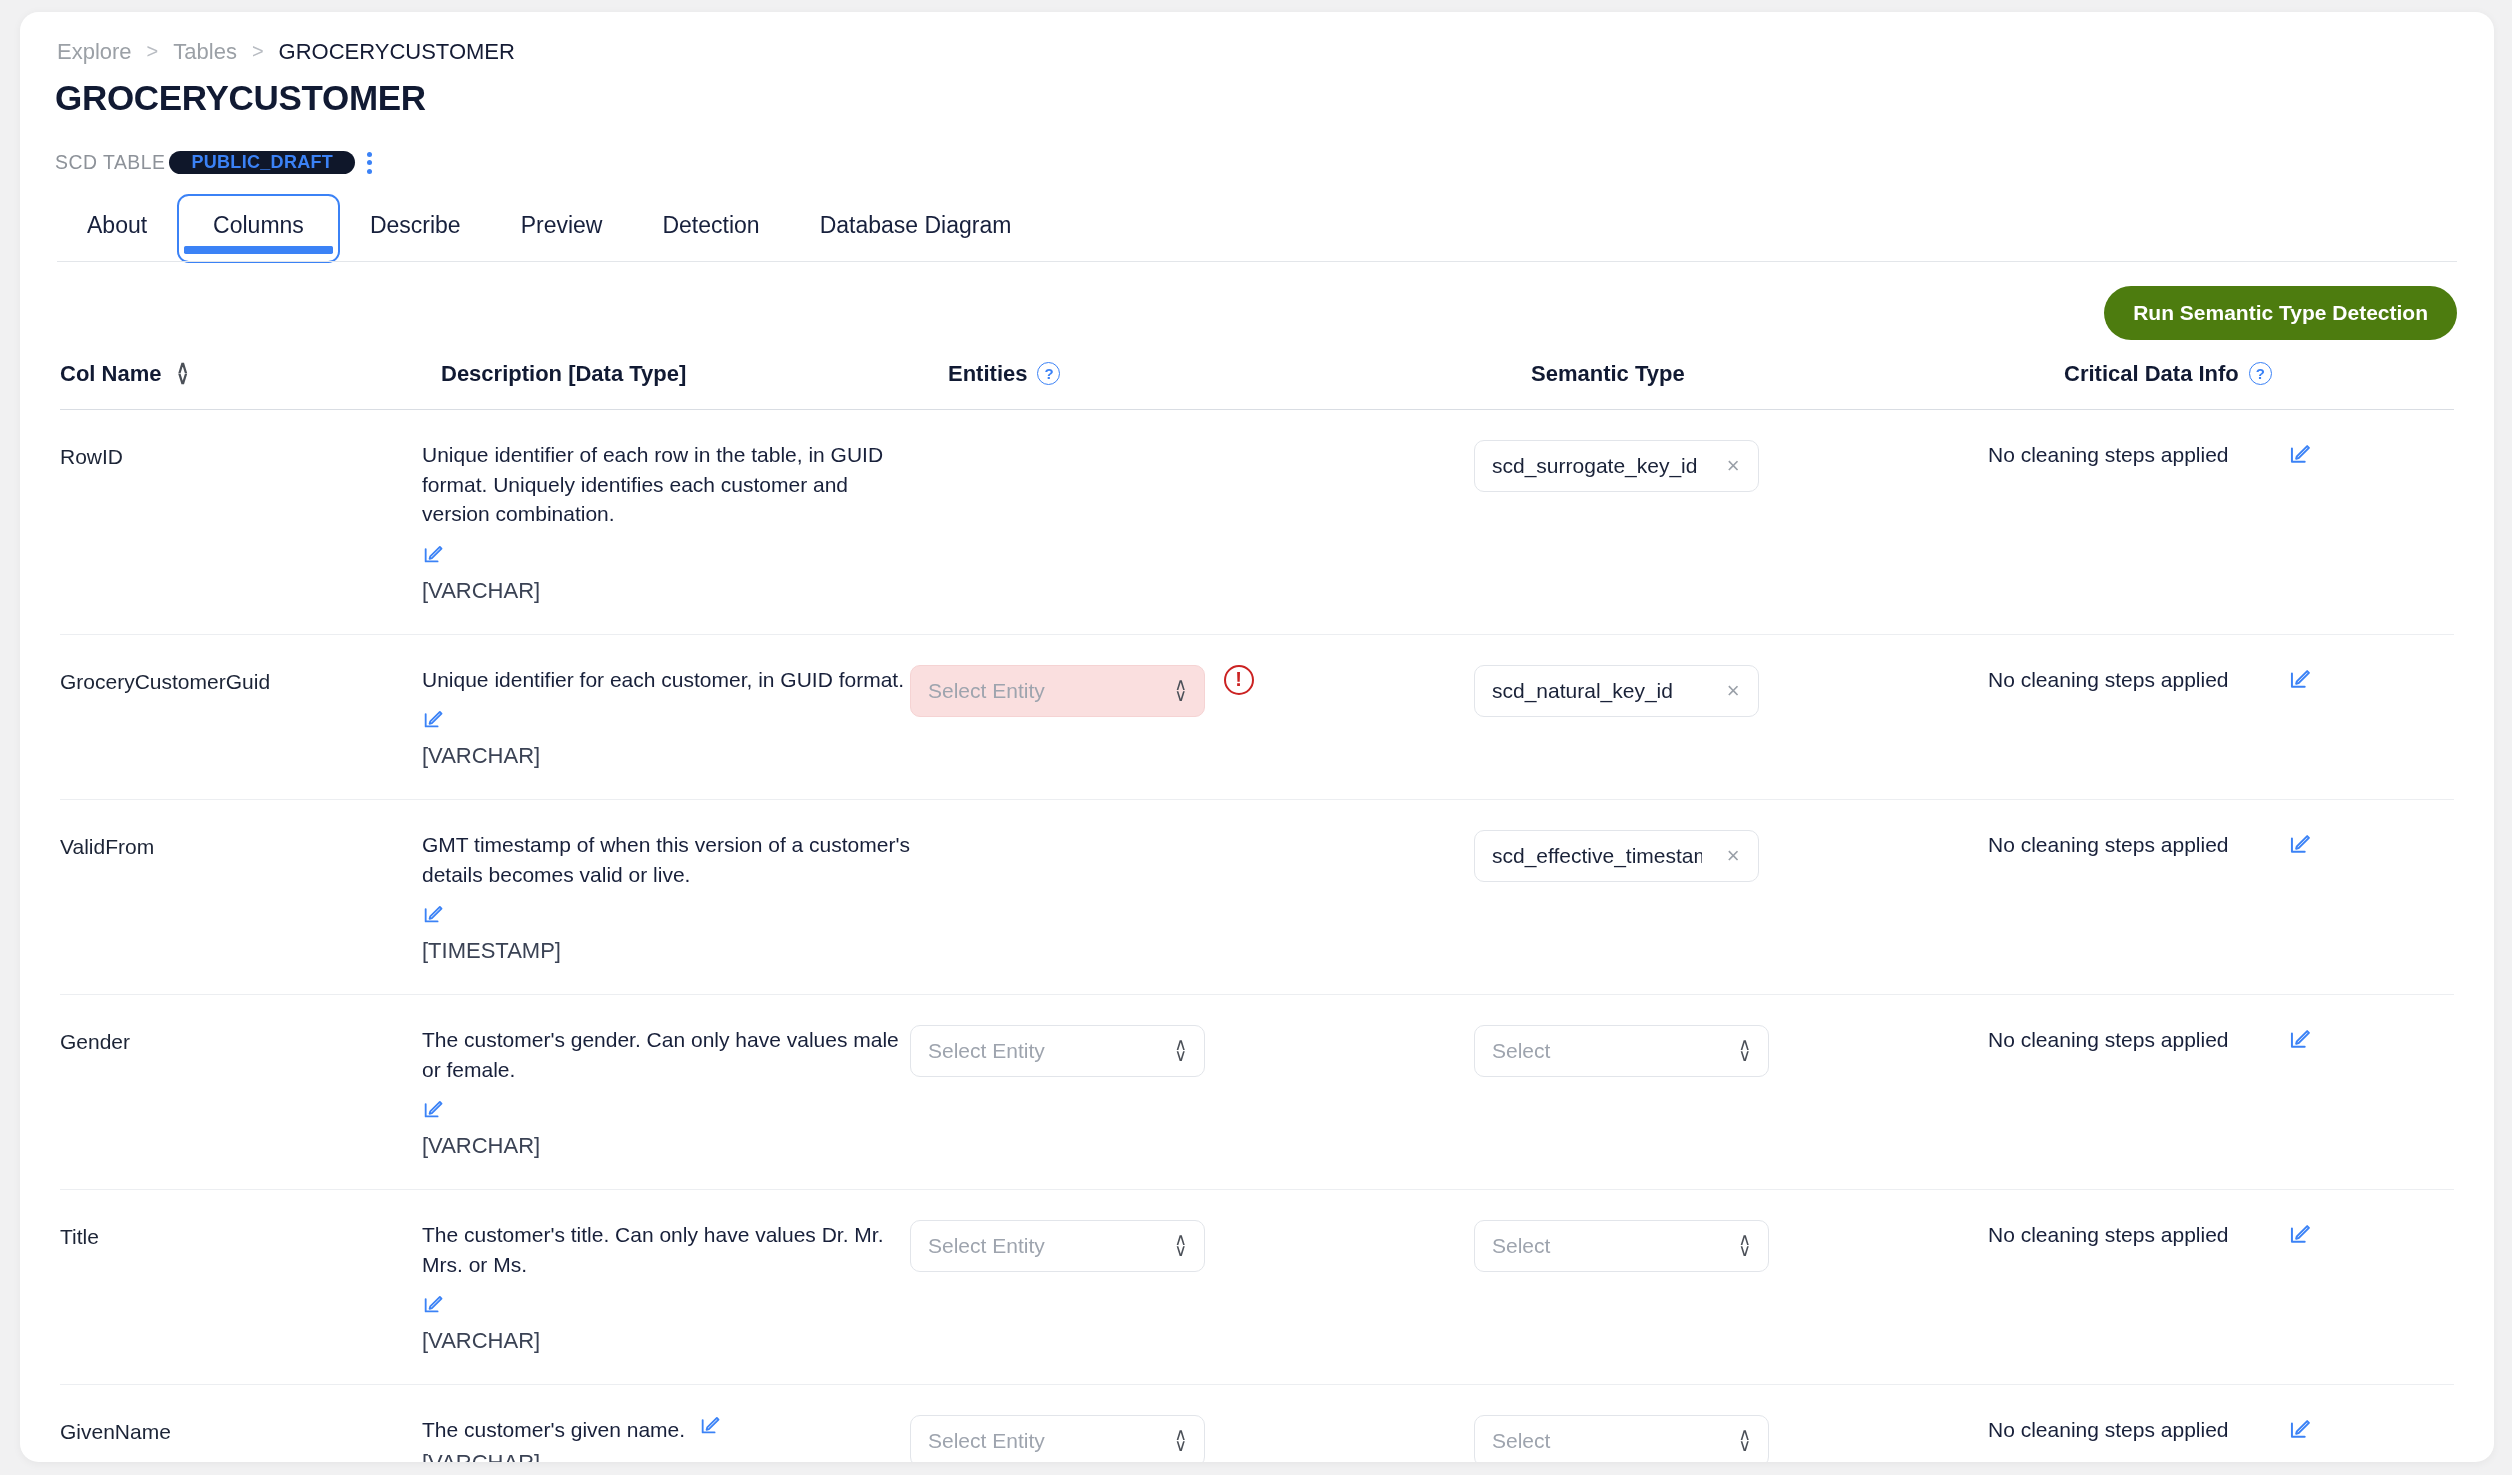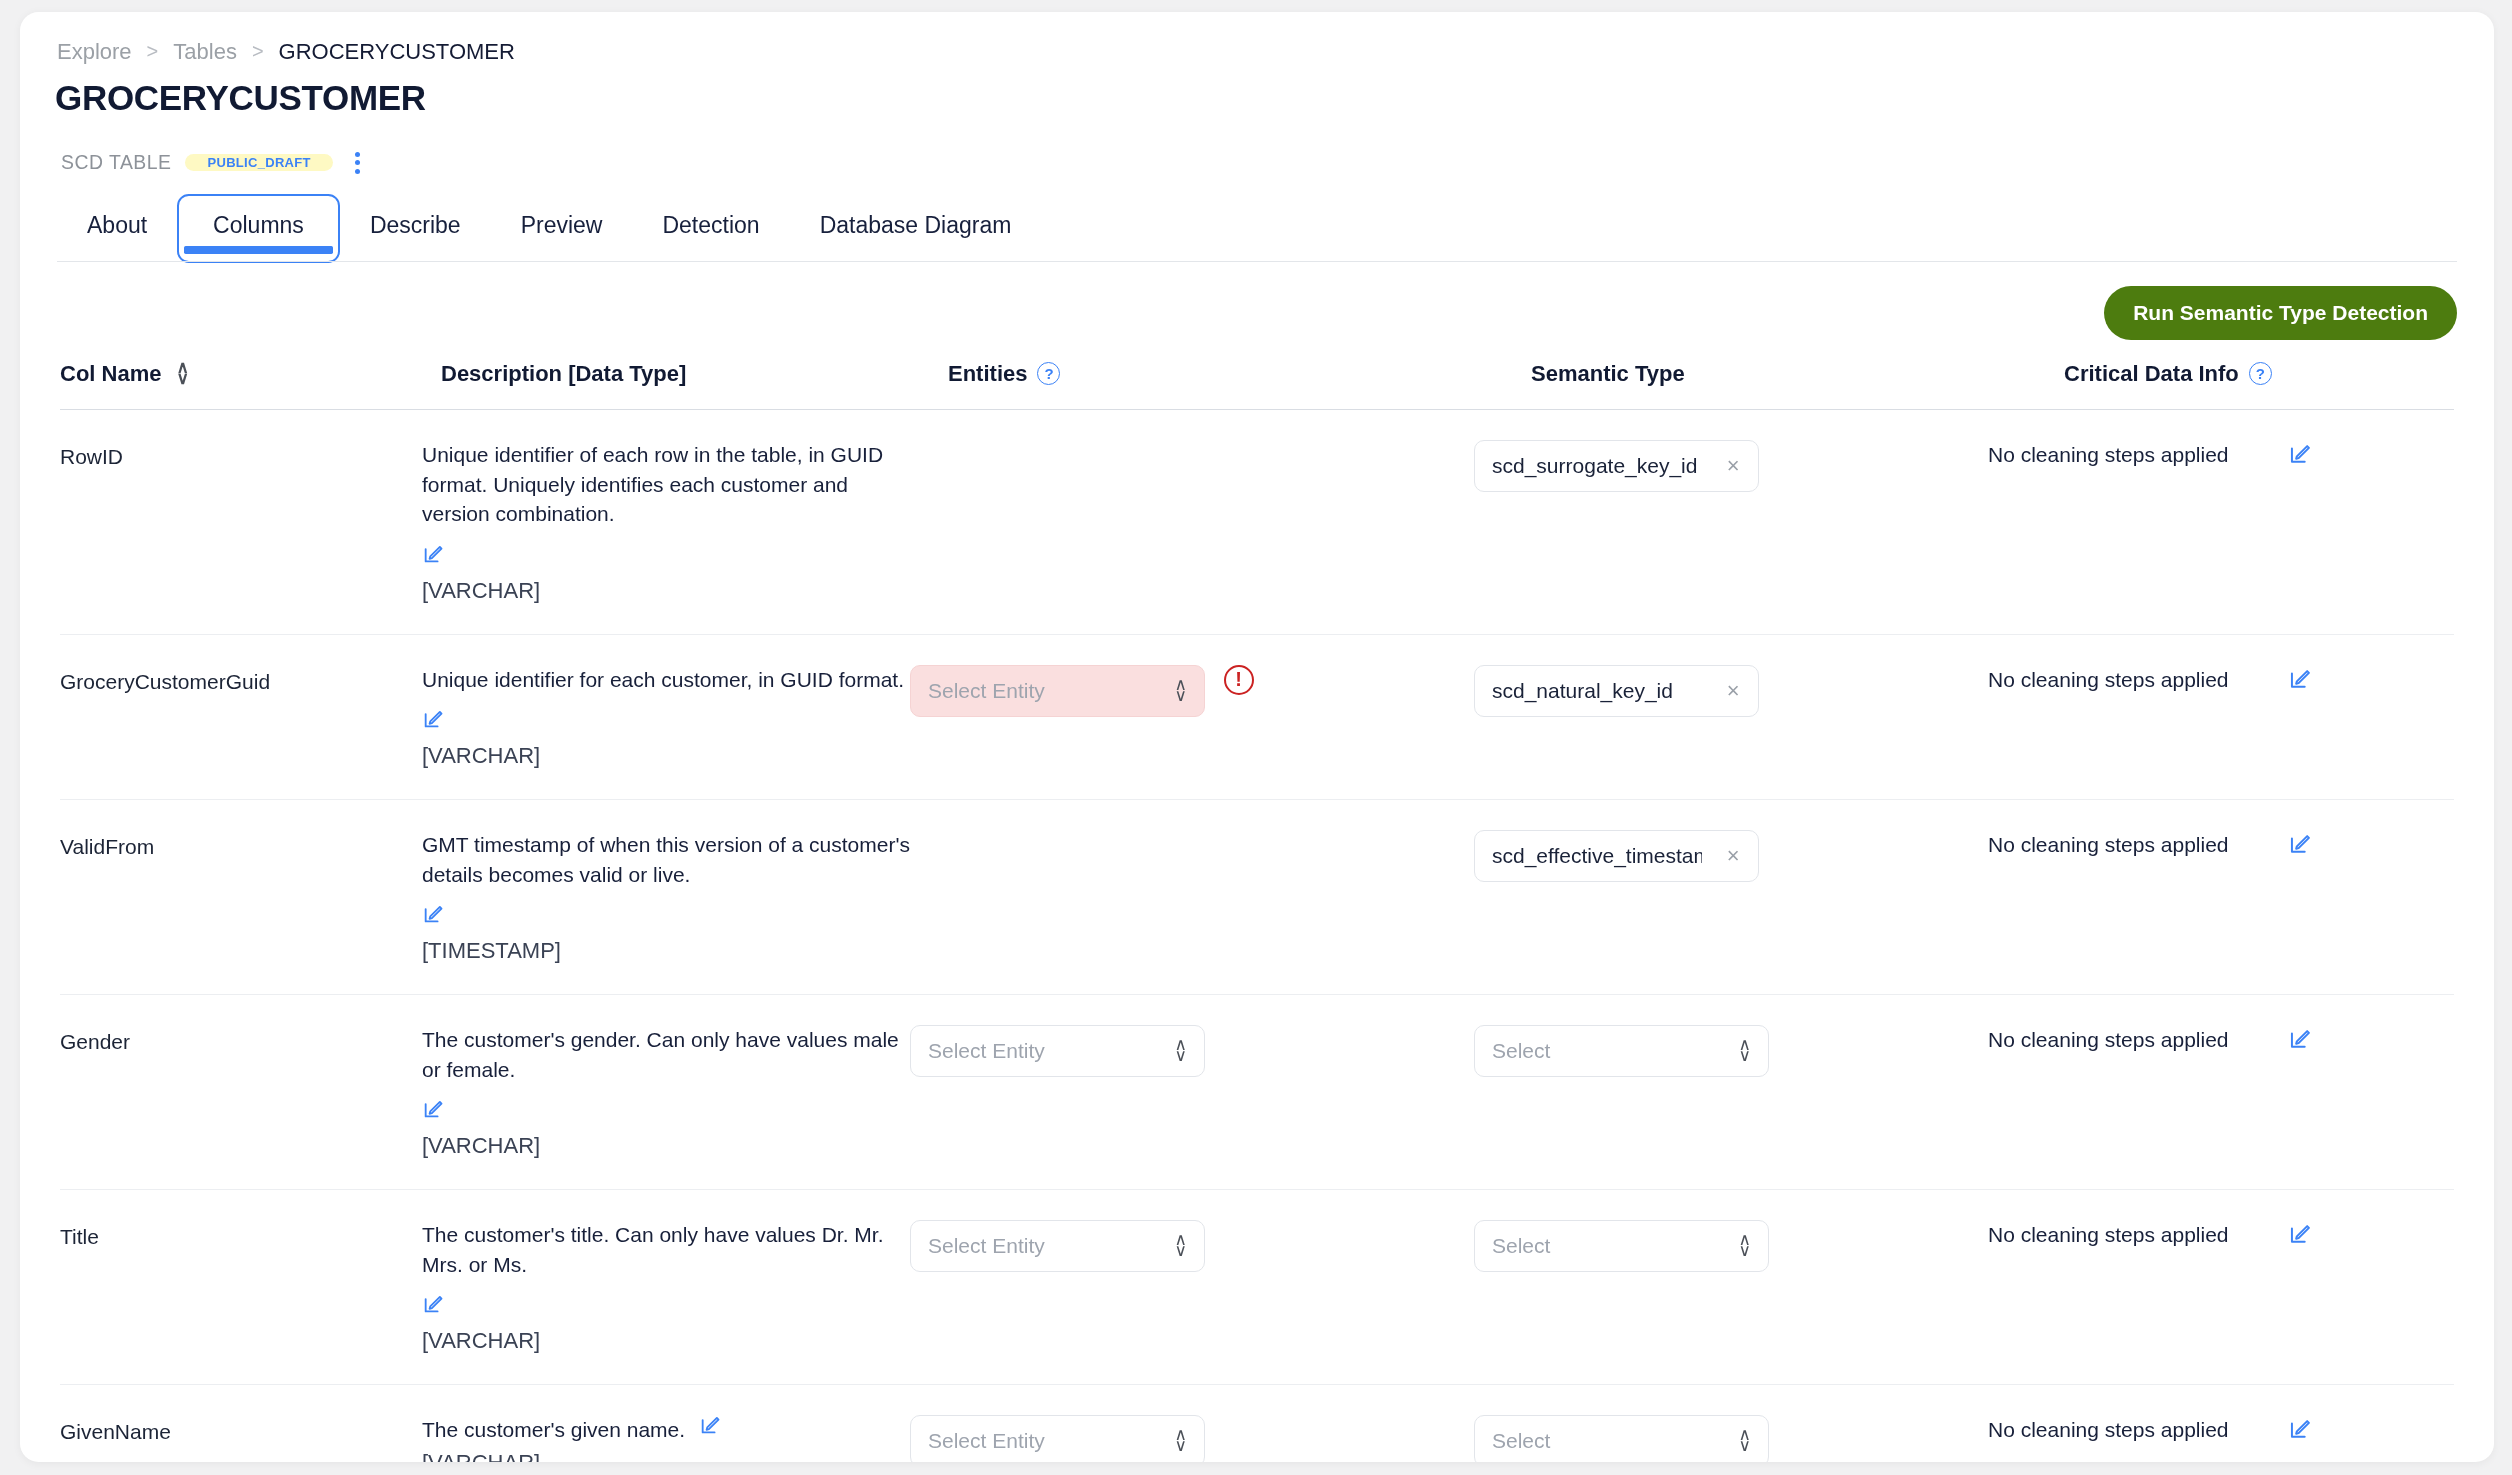--- a/index.html
+++ b/index.html
@@ -46,36 +46,36 @@
     top: 66px;
     font-size: 35px;
     font-weight: bold;
     letter-spacing: -0.3px;
     color: #111a33;
   }
 
   
   .meta-row {
     position: absolute;
-    left: 41px;
+    left: 35px;
     top: 135px;
     display: flex;
     align-items: center;
-    gap: 14px;
+    gap: 4px;
   }
   .meta-kind {
     font-size: 19.4px;
     letter-spacing: 0.5px;
     color: #8d9299;
     font-weight: 500;
   }
   .badge {
-    background: #fef9c3;
+    background: #0f172a;
     color: #3b82f6;
-    font-size: 13px;
+    font-size: 18px;
     font-weight: bold;
     letter-spacing: 0.3px;
     border-radius: 841px;
     padding: 1px 22px;
   }
   .kebab {
     display: flex;
     flex-direction: column;
     gap: 3.4px;
     padding: 5px 8.4px;

